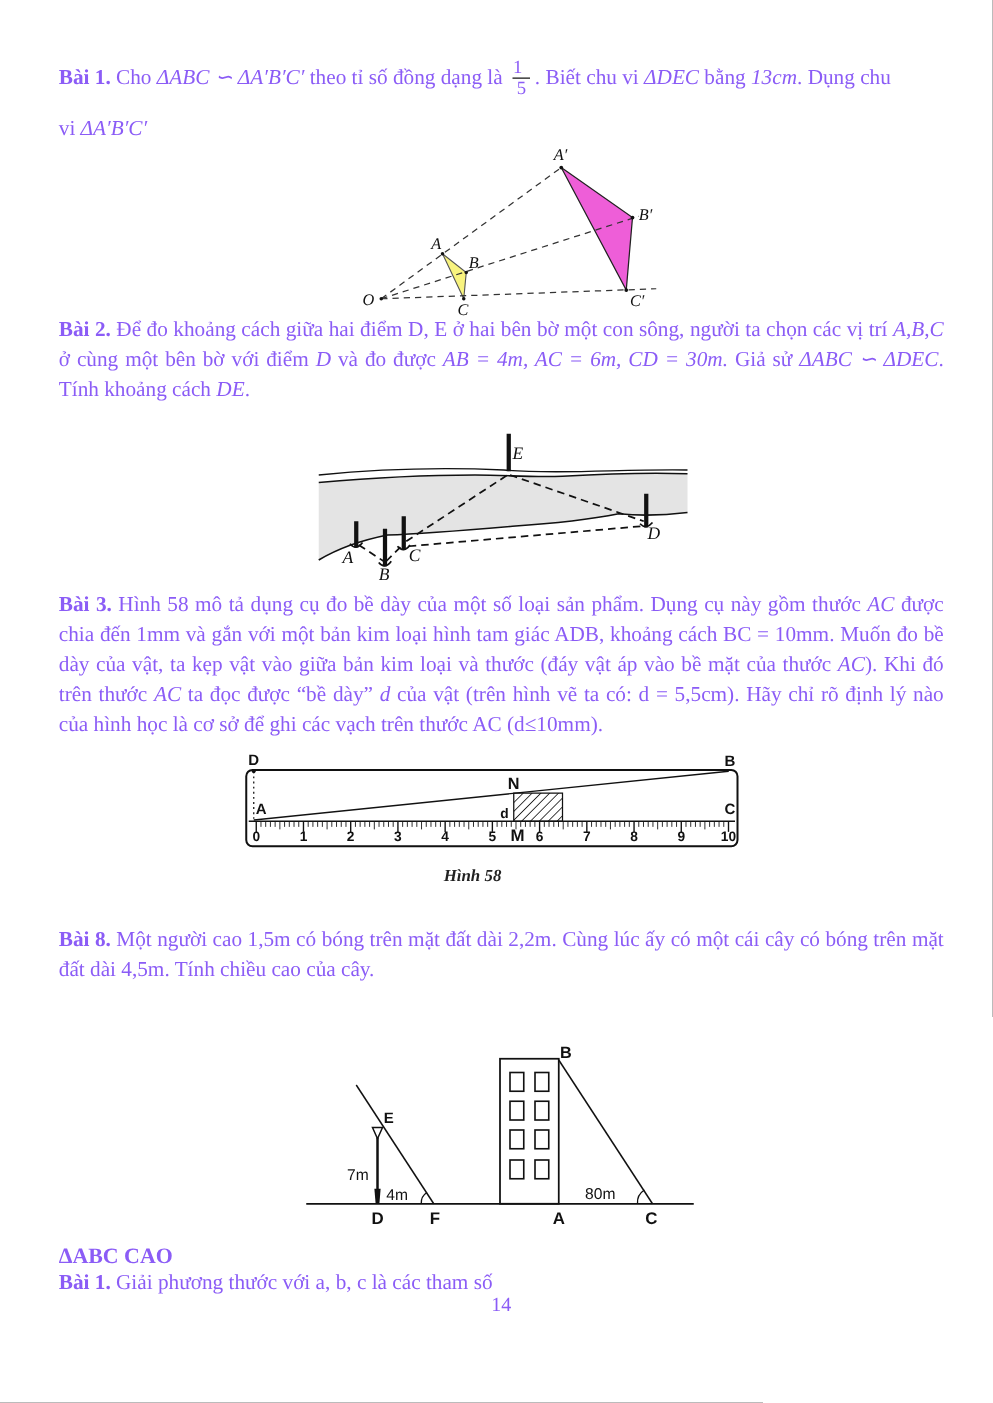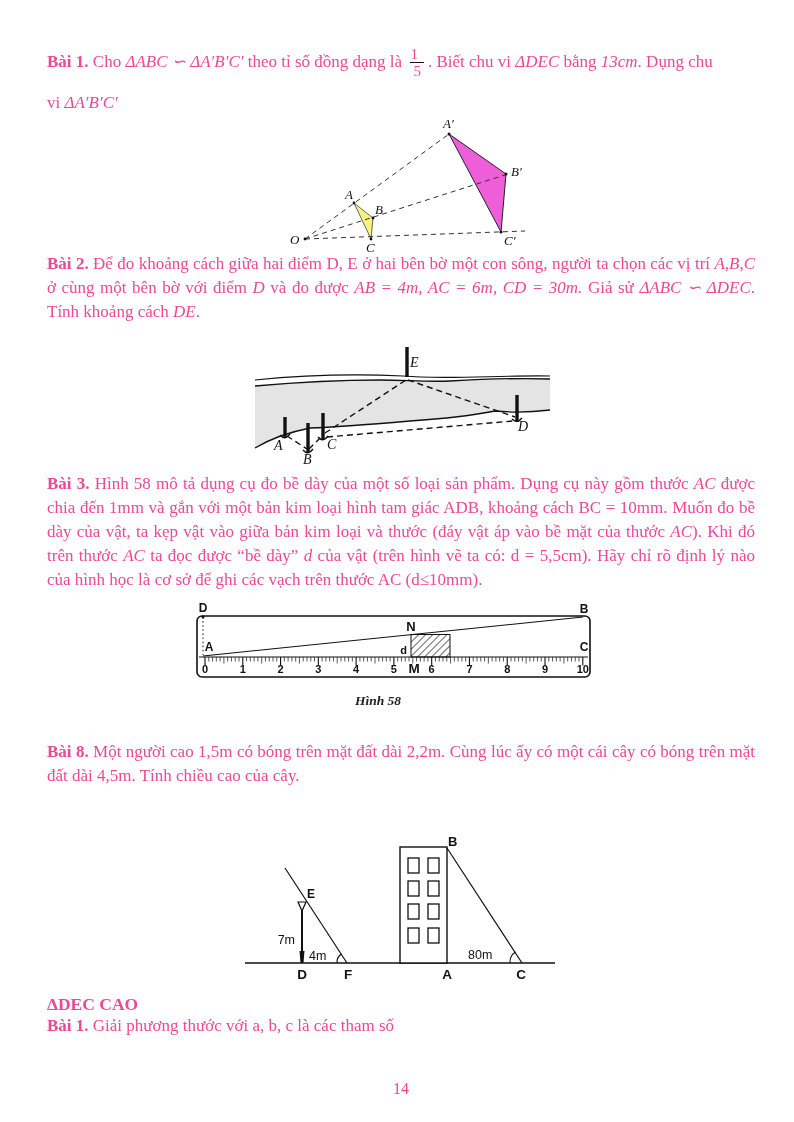--- a/index.html
+++ b/index.html
@@ -1,17 +1,17 @@
 <!DOCTYPE html>
 <html><head>
 <meta charset="utf-8">
 <style>
   html,body{margin:0;padding:0;background:#888;}
   .page{position:relative;width:794px;height:1122px;background:#ffffff;margin:0 auto;
-        font-family:"Liberation Serif",serif;color:#ec4899;overflow:hidden;}
+        font-family:"Liberation Serif",serif;color:#8b5cf6;overflow:hidden;}
   .p{position:absolute;left:47px;width:708px;font-size:17px;line-height:24px;
      text-align:justify;text-align-last:left;}
   .b{font-weight:bold;}
   .it{font-style:italic;}
   .nowrap{white-space:nowrap;text-align:left;}
   .line1{height:52px;line-height:52px;}
   .line2{line-height:24px;margin-top:3px;}
   .frac{display:inline-block;vertical-align:middle;text-align:center;
         font-size:15px;line-height:1.15;padding:0 4px;}
   .frac .den{border-top:1.2px solid #151515;padding:0 3px;}
@@ -262,17 +262,17 @@
     <text class="slab" style="font-size:13px" x="208" y="8">B</text>
     <text class="slab" style="font-size:13.5px" x="62" y="141" text-anchor="middle">D</text>
     <text class="slab" style="font-size:13.5px" x="108" y="141" text-anchor="middle">F</text>
     <text class="slab" style="font-size:13.5px" x="207" y="141" text-anchor="middle">A</text>
     <text class="slab" style="font-size:13.5px" x="281" y="141" text-anchor="middle">C</text>
     <text class="dim" style="font-size:12.5px" x="55" y="106" text-anchor="end">7m</text>
     <text class="dim" style="font-size:12.5px" x="69" y="122">4m</text>
     <text class="dim" style="font-size:12.5px" x="228" y="121">80m</text>
   </svg>
 
-  <div class="heading" style="top:993px">ΔDEC CAO</div>
+  <div class="heading" style="top:993px">ΔABC CAO</div>
   <div class="p nowrap" style="top:1014px"><span class="b">Bài 1.</span><span> Giải phương thước với a, b, c là các tham số</span></div>
 
-  <div class="pagenum" style="top:1080px">14</div>
+  <div class="pagenum" style="top:1036px">14</div>
 </div>
 
 </body></html>

